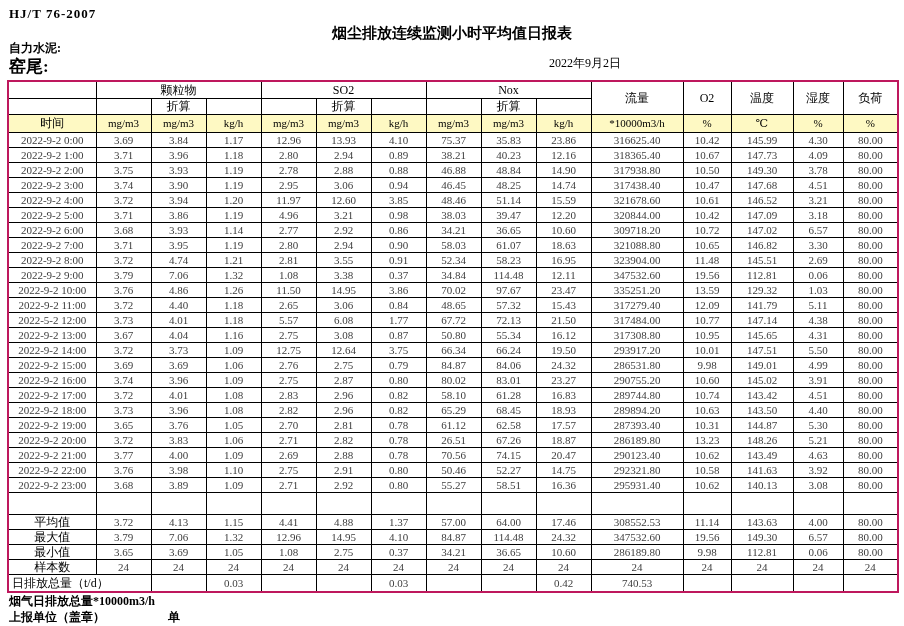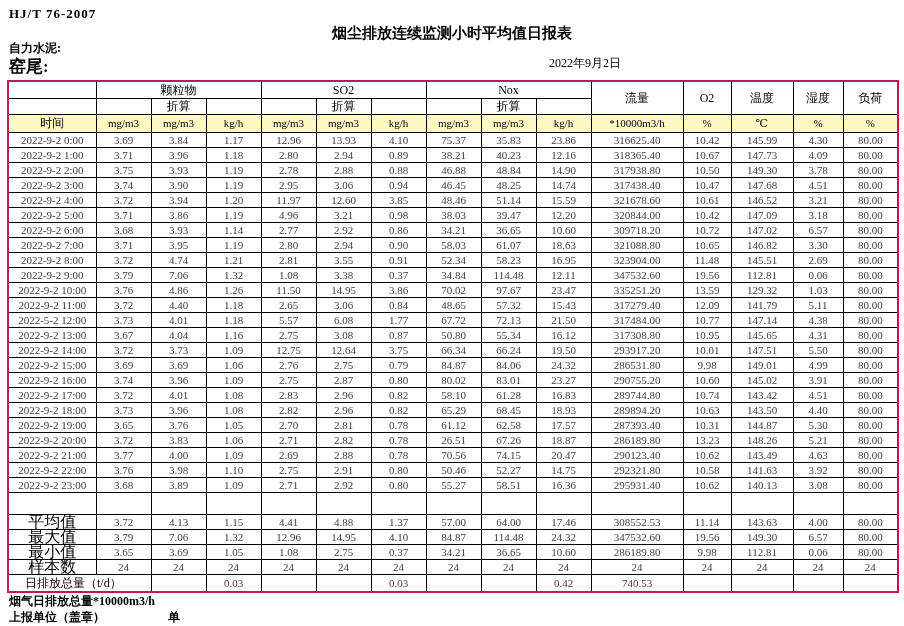--- a/index.html
+++ b/index.html
@@ -20,23 +20,23 @@
     border:1px solid #000;padding:0 1px;text-align:center;vertical-align:middle;
     font-weight:normal;overflow:hidden;white-space:nowrap;
   }
   .h1 td,.h1 th{height:16px;font-size:12px;line-height:16px;}
   .h2 td{height:15px;font-size:12px;line-height:15px;}
   .units td{height:17px;font-size:11px;line-height:17px;background:#fef9c3;}
   tr.data td{height:14px;line-height:14px;font-size:11px;color:#3d3d3d;}
   tr.data td.t{color:#3d3d3d;}
   tr.gap td{height:21px;}
   tr.sum td{height:14px;line-height:14px;font-size:11px;color:#3d3d3d;}
-  tr.sum td.lbl{font-size:16px;color:#000;}
+  tr.sum td.lbl{font-size:12px;color:#000;}
   tr.total td{height:16px;line-height:16px;font-size:11px;color:#3d3d3d;}
-  tr.total td.lbl{font-size:12px;color:#000;text-align:left;padding-left:16px;}
+  tr.total td.lbl{font-size:12px;color:#000;text-align:left;padding-left:3px;}
   .footnote{position:absolute;left:9px;top:593px;font-size:12px;font-weight:bold;}
   .sigline{position:absolute;left:9px;top:609px;font-size:12px;font-weight:bold;}
   .sigline .unit{position:absolute;left:159px;top:0;}
 </style>
 </head>
 <body>
 
 <div class="std">HJ/T  76-2007</div>
 <div class="title">烟尘排放连续监测小时平均值日报表</div>
 <div class="company">自力水泥:</div>

